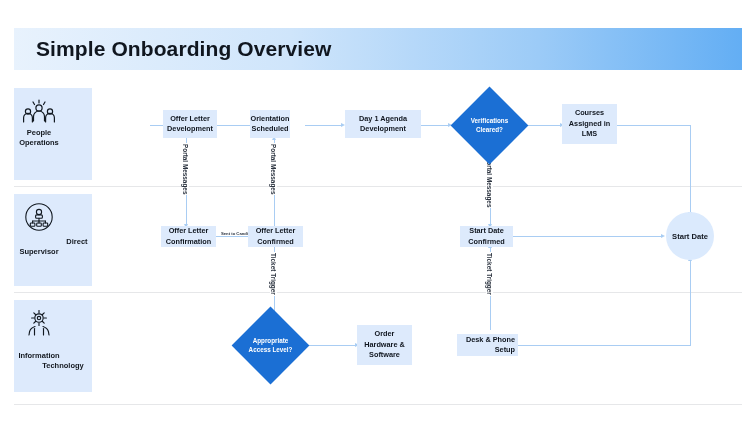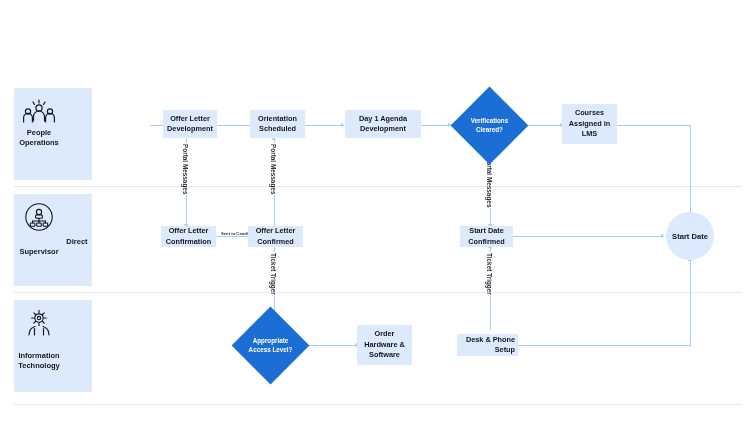--- a/index.html
+++ b/index.html
@@ -62,20 +62,23 @@
           white-space:nowrap;transform-origin:left top;
           transform:rotate(90deg);background:#ffffff;padding:0 1px;}
   .hlabel{position:absolute;font-size:4.2px;color:#2c3440;font-weight:bold;
           white-space:nowrap;background:#ffffff;padding:0 1px;}
 </style>
 </head>
 <body>
 
 <div id="canvas">
 
+  <div class="header">
+    <div class="header-title">Simple Onboarding Overview</div>
+  </div>
 
   <div class="divider" style="top:186px;"></div>
   <div class="divider" style="top:292px;"></div>
   <div class="divider" style="top:404px;"></div>
 
   <div class="lane-box" style="top:88px;height:92px;"></div>
   <div class="lane-icon" style="top:98px;">
     <svg width="34" height="28" viewBox="0 0 34 28">
       <g fill="none" stroke="#111820" stroke-width="1.2" stroke-linecap="round">
         <line x1="17" y1="2" x2="17" y2="5"></line>
@@ -129,21 +132,21 @@
         <line x1="22.2" y1="6.8" x2="20.5" y2="8.5"></line>
         <line x1="13.5" y1="15.5" x2="11.8" y2="17.2"></line>
         <path d="M13 20.5 C10 21.5 8.4 23 7.6 25.5 L7 29"></path>
         <path d="M21 20.5 C24 21.5 25.6 23 26.4 25.5 L27 29"></path>
         <path d="M12.5 22.5 L12.5 29"></path>
         <path d="M21.5 22.5 L21.5 29"></path>
       </g>
     </svg>
   </div>
   <div class="lane-label" style="top:351px;">Information</div>
-  <div class="lane-label" style="top:361px;">Technology</div>
+  <div class="lane-label" style="top:361px;padding-left:24px;">Technology</div>
 
   <div class="edge eh" style="left:150px;top:125px;width:15px;"></div>
   <div class="arrow arrow-r" style="left:163px;top:122.5px;"></div>
 
   <div class="edge eh" style="left:217px;top:125px;width:35px;"></div>
   <div class="arrow arrow-r" style="left:250px;top:122.5px;"></div>
 
   <div class="edge eh" style="left:305px;top:125px;width:38px;"></div>
   <div class="arrow arrow-r" style="left:341px;top:122.5px;"></div>
 
@@ -190,21 +193,21 @@
   <div class="edge eh" style="left:518px;top:345px;width:173px;"></div>
   <div class="edge ev" style="left:690px;top:260px;height:85px;"></div>
   <div class="arrow arrow-u" style="left:687.5px;top:257px;"></div>
 
 
   <div class="node rect" style="left:163px;top:110px;width:54px;height:28px;flex-direction:column;">
     <span>Offer Letter</span>
     <span>Development</span>
   </div>
 
-  <div class="node rect" style="left:250px;top:110px;width:55px;height:28px;flex-direction:column;">
+  <div class="node rect" style="left:250px;top:110px;width:40px;height:28px;flex-direction:column;">
     <span>Orientation</span>
     <span>Scheduled</span>
   </div>
 
   <div class="node rect" style="left:345px;top:110px;width:76px;height:28px;flex-direction:column;">
     <span>Day 1 Agenda</span>
     <span>Development</span>
   </div>
 
   <div class="diamond-wrap" style="left:462px;top:98px;width:55px;height:55px;">

